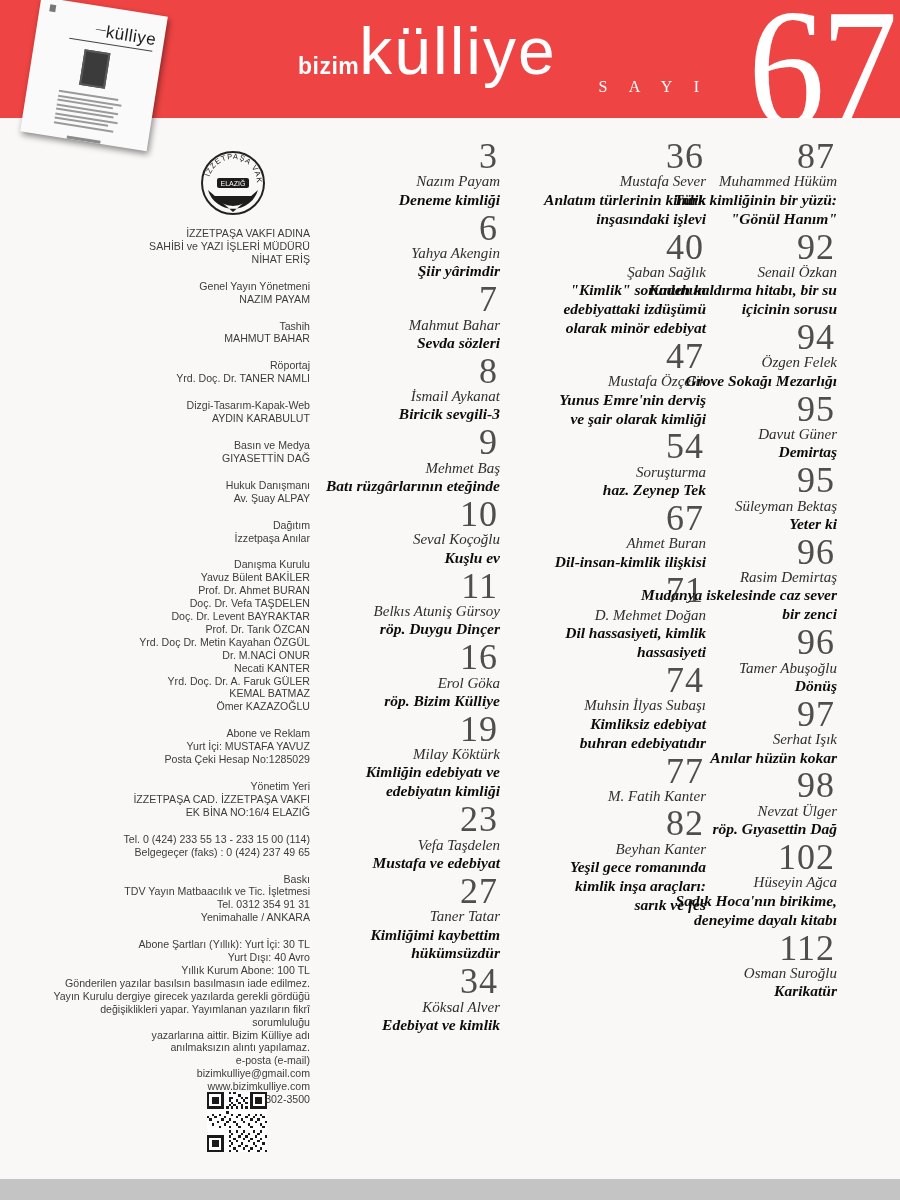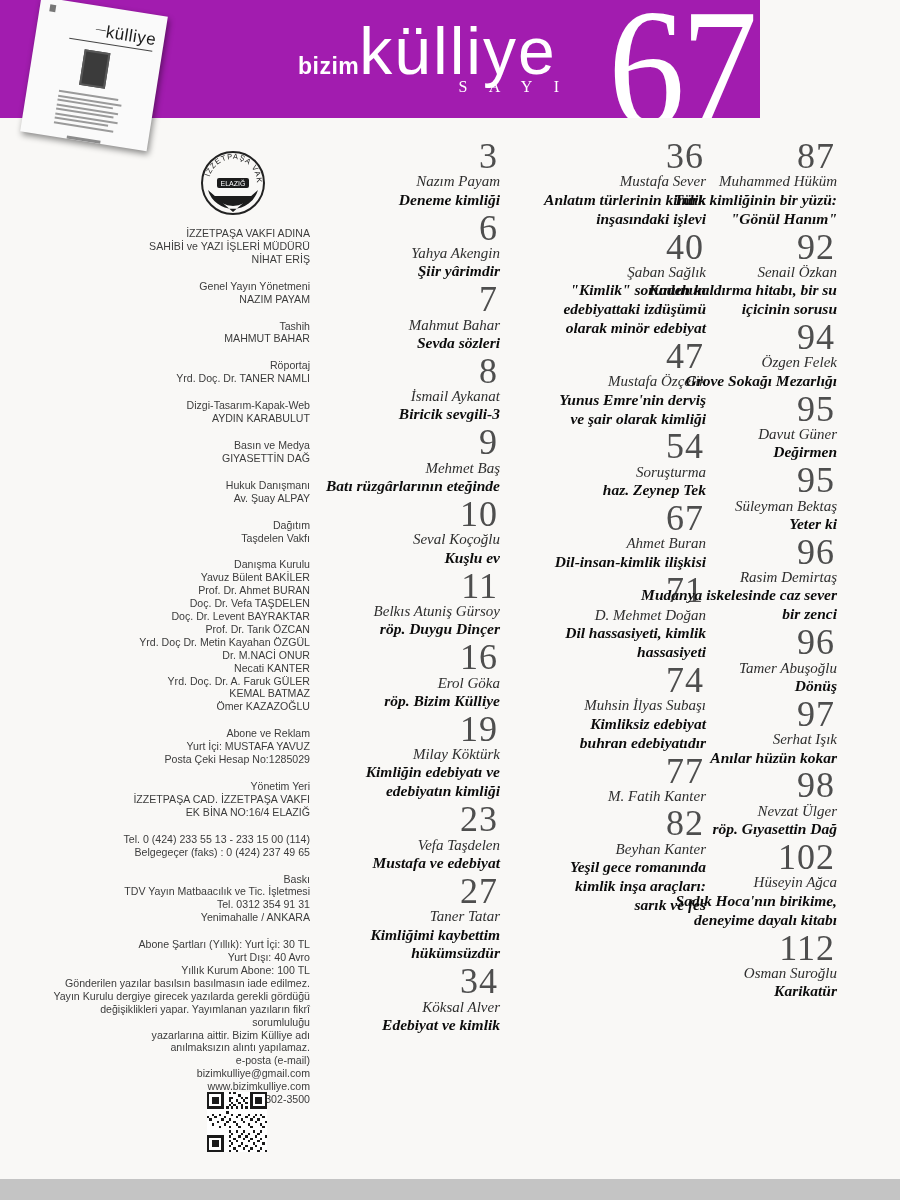--- a/index.html
+++ b/index.html
@@ -3,22 +3,22 @@
 <meta charset="utf-8">
 <style>
   * { margin:0; padding:0; box-sizing:border-box; }
   html,body { background:#edecea; }
   #page {
     position:relative; width:900px; height:1200px; overflow:hidden;
     background:#f9f8f6; font-family:"Liberation Sans", sans-serif;
   }
   
   #header {
-    position:absolute; left:0; top:0; width:760px; height:118px;
-    background:#a21caf; overflow:hidden;padding-left:28px;
+    position:absolute; left:0; top:0; width:900px; height:118px;
+    background:#ef4444; overflow:hidden;padding-left:28px;
   }
   #cover-thumb {
     position:absolute; left:30px; top:6px; width:128px; height:136px;
     background:#fafafa; transform:rotate(9deg); transform-origin:center;
     box-shadow:2px 3px 6px rgba(0,0,0,.45); z-index:5; padding:6px 8px;
   }
   .cover-dot { width:6px; height:7px; background:#777; margin-left:2px; }
   .cover-brand {
     font-size:17px; letter-spacing:.5px; color:#1c1c1c; text-align:right;
     font-weight:400; margin-top:2px;
@@ -140,21 +140,21 @@
         <div class="m-block">
           <div class="m-line">Basın ve Medya</div>
           <div class="m-line">GIYASETTİN DAĞ</div>
         </div>
         <div class="m-block">
           <div class="m-line">Hukuk Danışmanı</div>
           <div class="m-line">Av. Şuay ALPAY</div>
         </div>
         <div class="m-block">
           <div class="m-line">Dağıtım</div>
-          <div class="m-line">Taşdelen Vakfı</div>
+          <div class="m-line">İzzetpaşa Anılar</div>
         </div>
         <div class="m-block">
           <div class="m-line">Danışma Kurulu</div>
           <div class="m-line">Yavuz Bülent BAKİLER</div>
           <div class="m-line">Prof. Dr. Ahmet BURAN</div>
           <div class="m-line">Doç. Dr. Vefa TAŞDELEN</div>
           <div class="m-line">Doç. Dr. Levent BAYRAKTAR</div>
           <div class="m-line">Prof. Dr. Tarık ÖZCAN</div>
           <div class="m-line">Yrd. Doç Dr. Metin Kayahan ÖZGÜL</div>
           <div class="m-line">Dr. M.NACİ ONUR</div>
@@ -320,21 +320,21 @@
         <div class="toc-title">Kadeh kaldırma hitabı, bir su içicinin sorusu</div>
       </div>
       <div class="toc-entry">
         <div class="toc-page">94</div>
         <div class="toc-author">Özgen Felek</div>
         <div class="toc-title">Grove Sokağı Mezarlığı</div>
       </div>
       <div class="toc-entry">
         <div class="toc-page">95</div>
         <div class="toc-author">Davut Güner</div>
-        <div class="toc-title">Değirmen</div>
+        <div class="toc-title">Demirtaş</div>
       </div>
       <div class="toc-entry">
         <div class="toc-page">95</div>
         <div class="toc-author">Süleyman Bektaş</div>
         <div class="toc-title">Yeter ki</div>
       </div>
       <div class="toc-entry">
         <div class="toc-page">96</div>
         <div class="toc-author">Rasim Demirtaş</div>
         <div class="toc-title">Mudanya iskelesinde caz sever bir zenci</div>

